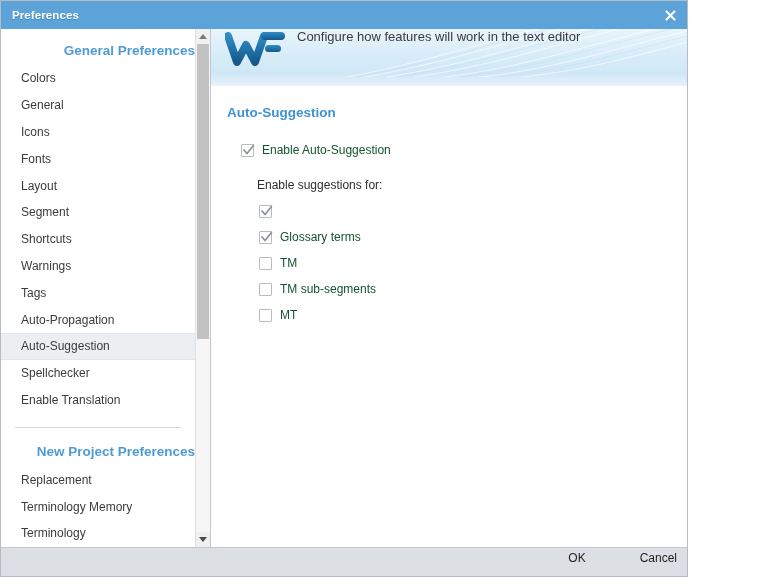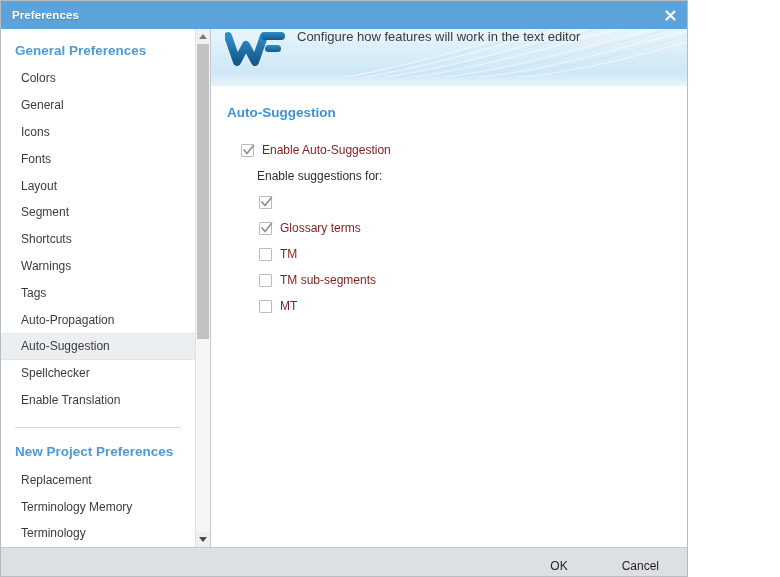--- a/index.html
+++ b/index.html
@@ -66,20 +66,21 @@
 
   
   .sidebar-wrap {
     width: 210px;
     flex: 0 0 210px;
     display: flex;
     position: relative;
     background: #ffffff;
     border-right: 1px solid #c3c7cc;
     box-sizing: border-box;
+    text-align: right;
   }
   .sidebar {
     flex: 1 1 auto;
     overflow: hidden;
     position: relative;
     padding-top: 14px;
     box-sizing: border-box;
   }
   .side-group-title {
     color: #4e9bd4;
@@ -212,21 +213,21 @@
 
   .opts { margin-top: 17px; }
 
   .row {
     display: flex;
     align-items: center;
     height: 26px;
     user-select: none;
   }
   .row.lvl1 { padding-left: 30px; }
-  .row.lvl-label { padding-left: 46px; }
+  .row.lvl-label { padding-left: 46px; margin-top: 9px; }
   .row.lvl2 { padding-left: 48px; }
 
   .cb {
     width: 13px;
     height: 13px;
     flex: 0 0 13px;
     box-sizing: border-box;
     border: 1px solid #b8bcc0;
     background: #ffffff;
     margin-right: 8px;
@@ -234,36 +235,35 @@
     cursor: pointer;
     border-radius: 1px;
   }
   .cb svg {
     position: absolute;
     left: -1px;
     top: -3px;
   }
   .row-label {
     font-size: 12px;
-    color: #7f1d1d;
+    color: #14532d;
   }
   .plain-label {
     font-size: 12px;
     color: #2e2e2e;
   }
 
   
   .footer {
     flex: 0 0 29px;
     background: #dcdfe3;
     border-top: 1px solid #c4c8cd;
     display: flex;
-    align-items: flex-end;
+    align-items: flex-start;
     justify-content: flex-end;
-    padding-right: 18px;
     box-sizing: border-box;
   }
   .footer-btn {
     font-size: 12px;
     color: #1f1f1f;
     background: transparent;
     border: none;
     padding: 3px 10px;
     margin-left: 34px;
     cursor: pointer;

